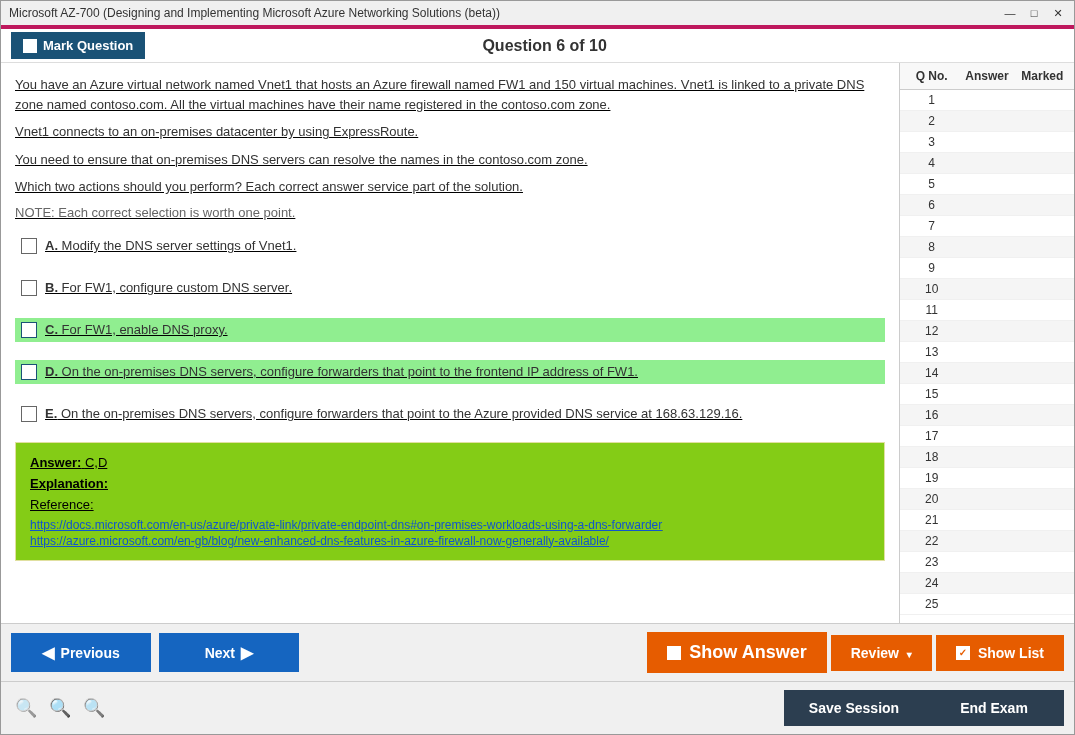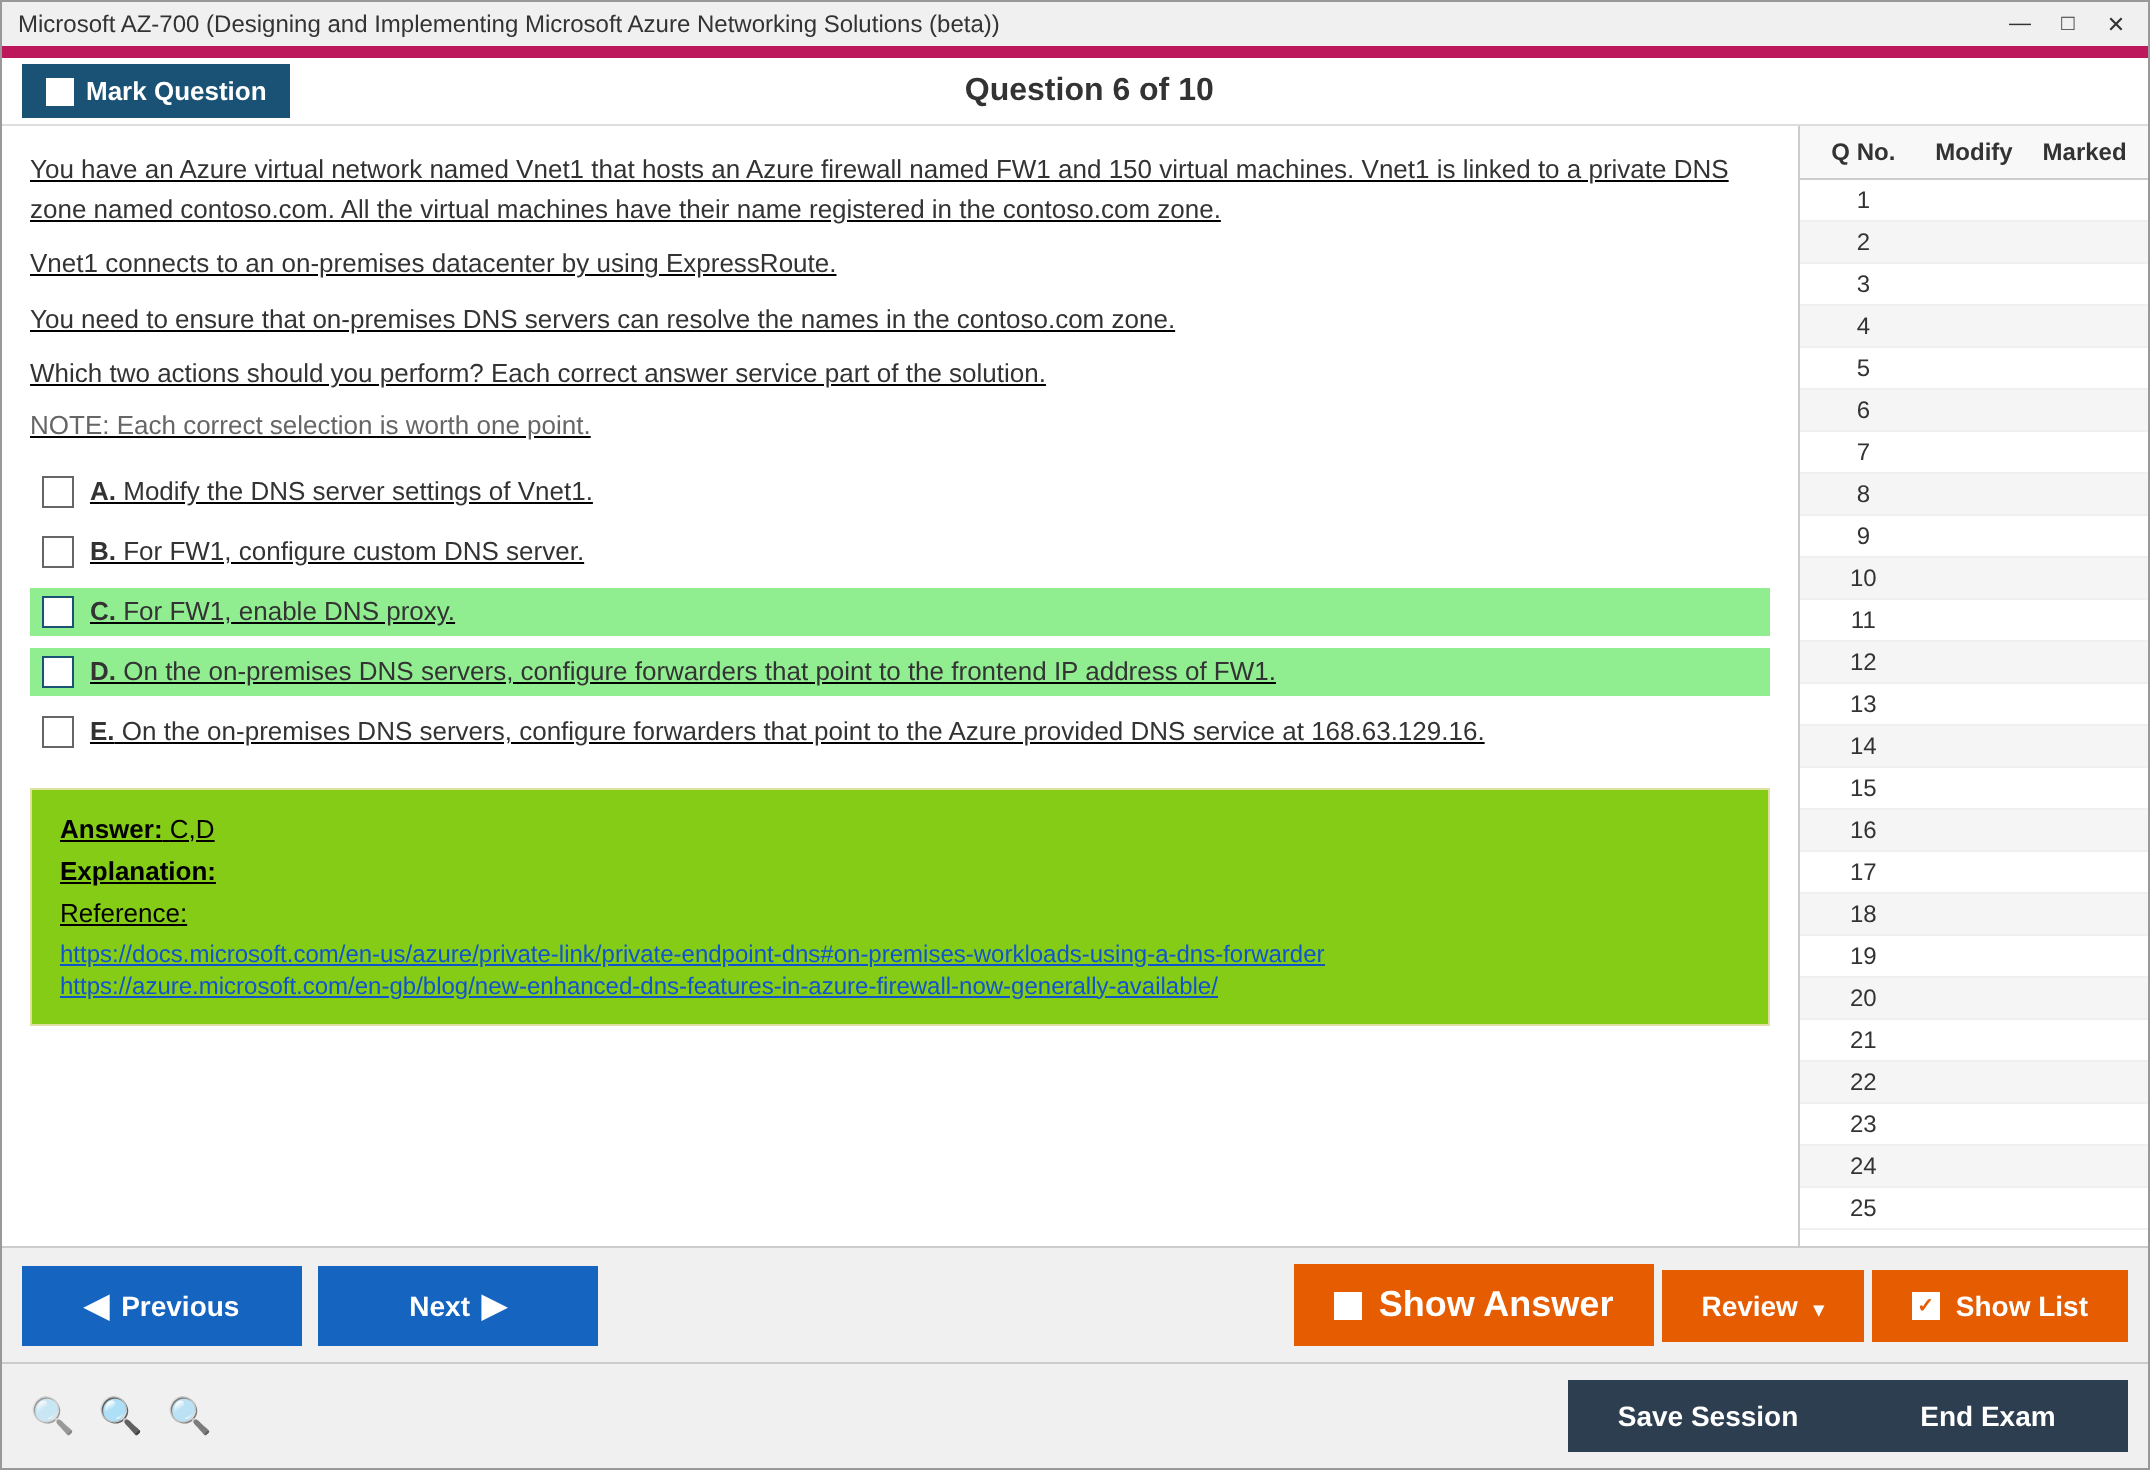--- a/index.html
+++ b/index.html
@@ -1,30 +1,30 @@
 <!DOCTYPE html>
 <html><head>
   <meta charset="utf-8">
   <style>
     * { box-sizing: border-box; margin: 0; padding: 0; }
     body { font-family: Arial, sans-serif; font-size: 13px; background: #f0f0f0; display: flex; justify-content: center; align-items: center; min-height: 100vh; }
     .window { width: 1075px; height: 735px; background: white; border: 1px solid #999; display: flex; flex-direction: column; box-shadow: 2px 2px 8px rgba(0,0,0,0.3); }
-    .title-bar { background: #f0f0f0; border-bottom: 6px solid #be185d; padding: 4px 8px; display: flex; align-items: center; justify-content: space-between; height: 28px; }
+    .title-bar { background: #f0f0f0; border-bottom: 4px solid #be185d; padding: 4px 8px; display: flex; align-items: center; justify-content: space-between; height: 28px; }
     .title-bar-text { font-size: 12px; color: #333; }
     .window-controls { display: flex; gap: 8px; }
     .window-control { width: 16px; height: 16px; display: flex; align-items: center; justify-content: center; font-size: 11px; cursor: pointer; color: #333; }
     .toolbar { background: white; border-bottom: 1px solid #ddd; padding: 8px 10px; display: flex; align-items: center; justify-content: space-between; height: 34px; }
     .mark-btn { background: #1a5276; color: white; border: none; padding: 6px 12px; cursor: pointer; display: flex; align-items: center; gap: 6px; font-size: 13px; font-weight: bold; }
     .mark-btn-checkbox { width: 14px; height: 14px; background: white; border: 2px solid white; display: flex; align-items: center; justify-content: center; }
     .question-title { font-size: 16px; font-weight: bold; color: #333; }
     .content-area { display: flex; flex: 1; overflow: hidden; }
     .main-content { flex: 1; padding: 12px 14px; overflow-y: auto; display: flex; flex-direction: column; gap: 8px; text-decoration: underline; }
     .question-text { font-size: 13px; line-height: 1.5; color: #333; }
     .question-note { font-size: 13px; color: #666; }
-    .options-area { display: flex; flex-direction: column; gap: 6px; margin-top: 6px; justify-content: space-between; }
+    .options-area { display: flex; flex-direction: column; gap: 18px; margin-top: 6px; justify-content: space-between; }
     .option-row { display: flex; align-items: center; gap: 8px; padding: 4px 6px; }
     .option-row.correct-c { background: #90EE90; }
     .option-row.correct-d { background: #90EE90; }
     .option-checkbox { width: 16px; height: 16px; border: 1px solid #666; background: white; flex-shrink: 0; }
     .option-checkbox.selected { border-color: #1a5276; }
     .option-label { font-size: 13px; color: #333; }
     .option-label strong { font-weight: bold; }
     .answer-box { background: #84cc16; border: 1px solid #e0e0a0; padding: 12px 14px; margin-top: 8px; }
     .answer-line { font-size: 13px; margin-bottom: 6px; }
     .answer-line strong { font-weight: bold; }
@@ -117,21 +117,21 @@
           <span>Reference:</span>
         </p>
         <a class="ref-link">https://docs.microsoft.com/en-us/azure/private-link/private-endpoint-dns#on-premises-workloads-using-a-dns-forwarder</a>
         <a class="ref-link">https://azure.microsoft.com/en-gb/blog/new-enhanced-dns-features-in-azure-firewall-now-generally-available/</a>
       </div>
     </div>
 
     <div class="sidebar">
       <div class="sidebar-header">
         <span class="sidebar-col">Q No.</span>
-        <span class="sidebar-col">Modify</span>
+        <span class="sidebar-col">Answer</span>
         <span class="sidebar-col">Marked</span>
       </div>
       <div class="sidebar-list" id="sidebar-rows">
       <div class="sidebar-row">
       <span class="sidebar-cell">1</span>
       <span class="sidebar-cell"></span>
       <span class="sidebar-cell"></span>
     </div>
           <div class="sidebar-row">
       <span class="sidebar-cell">2</span>

